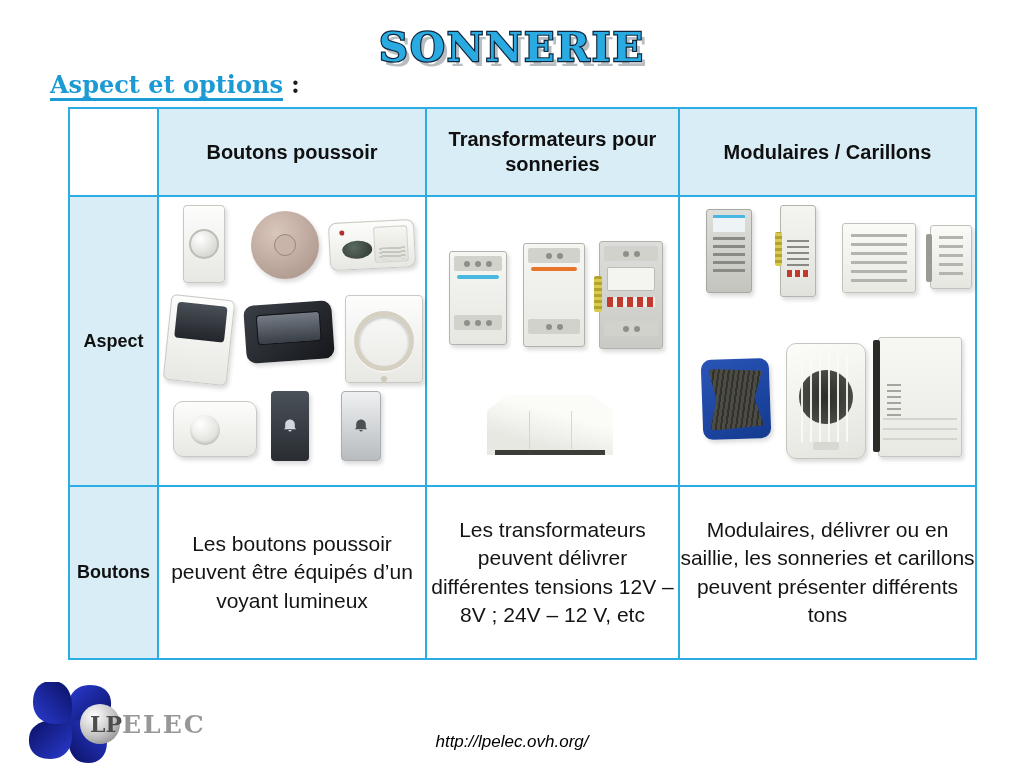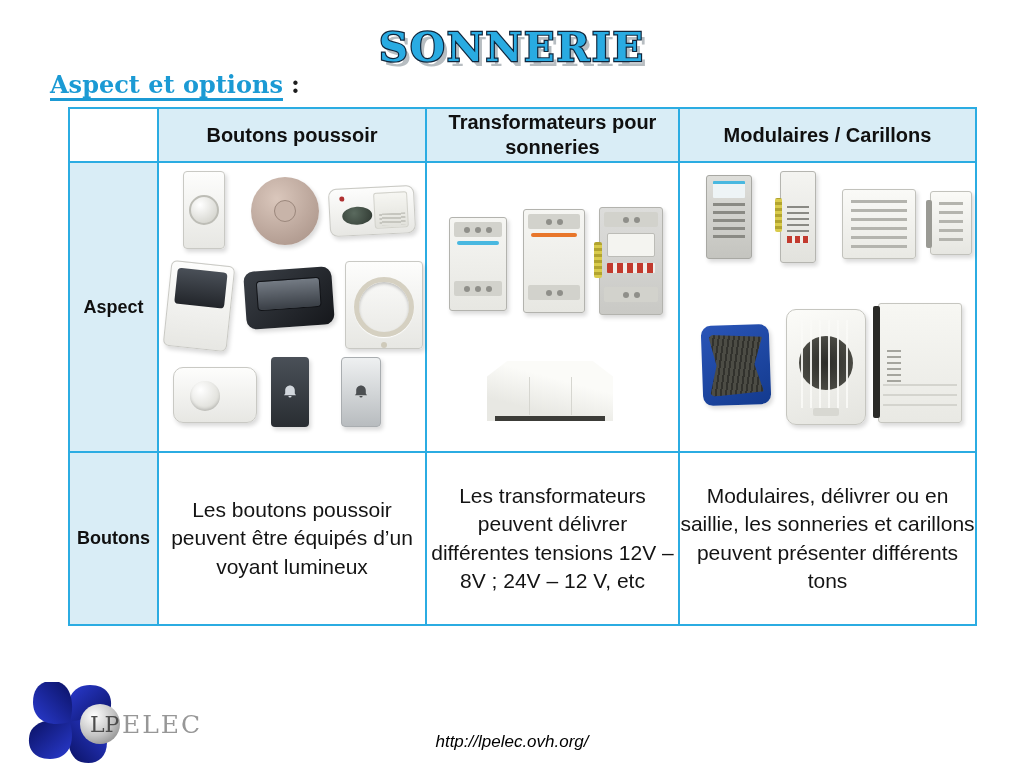--- a/index.html
+++ b/index.html
@@ -126,21 +126,21 @@
              background:#d8d8d2;border-radius:2px;}
   .s7{left:198px;top:140px;width:84px;height:120px;border:1px solid #c6c6c0;border-radius:3px;
       background:linear-gradient(180deg,#f7f7f3,#e9e9e4);}
   .s7 .edge{position:absolute;left:-6px;top:2px;width:7px;height:112px;background:#2b2b28;border-radius:2px;}
   .s7 .vents{position:absolute;left:8px;top:46px;width:14px;height:34px;
              background:repeating-linear-gradient(180deg,#a5a59e 0 2px,transparent 2px 6px);}
   .s7 .lines{position:absolute;left:4px;right:4px;bottom:8px;height:30px;
              background:repeating-linear-gradient(180deg,#d4d4ce 0 2px,transparent 2px 10px);}
 
   
-  .logo-wrap{position:absolute;left:12px;top:682px;width:220px;height:84px;}
+  .logo-wrap{position:absolute;left:12px;top:682px;width:220px;height:84px;font-weight:bold;}
   .footer-url{position:absolute;left:0;top:732px;width:100%;text-align:center;
               font-size:17px;font-style:italic;color:#000000;}
 </style>
 </head>
 <body>
 
 <div class="slide">
 
   <div class="title-wrap">
     <svg width="480" height="60" viewBox="0 0 480 60">
@@ -154,21 +154,21 @@
   </div>
 
   <table class="main-table">
     <colgroup>
         <col style="width:89px">
         <col style="width:268px">
         <col style="width:253px">
         <col style="width:297px">
       </colgroup>
     <tbody>
-        <tr style="height:54px">
+        <tr style="height:88px">
       <td class="corner"></td>
       <th class="hdr">Boutons poussoir</th>
       <th class="hdr">Transformateurs pour sonneries</th>
       <th class="hdr">Modulaires / Carillons</th>
     </tr>
 
     <tr style="height:290px">
       <td class="rowlbl">Aspect</td>
 
       <td class="imgcell">

